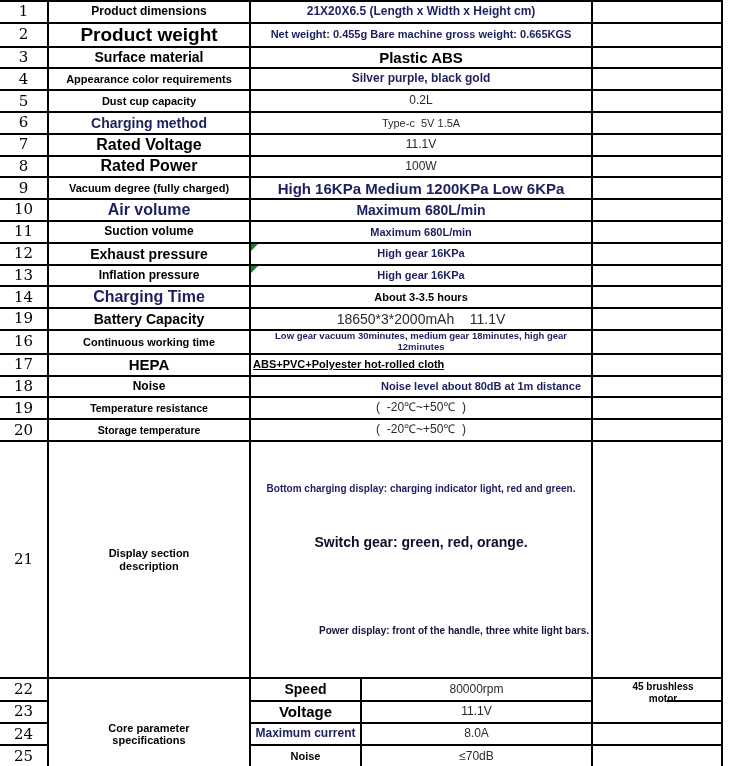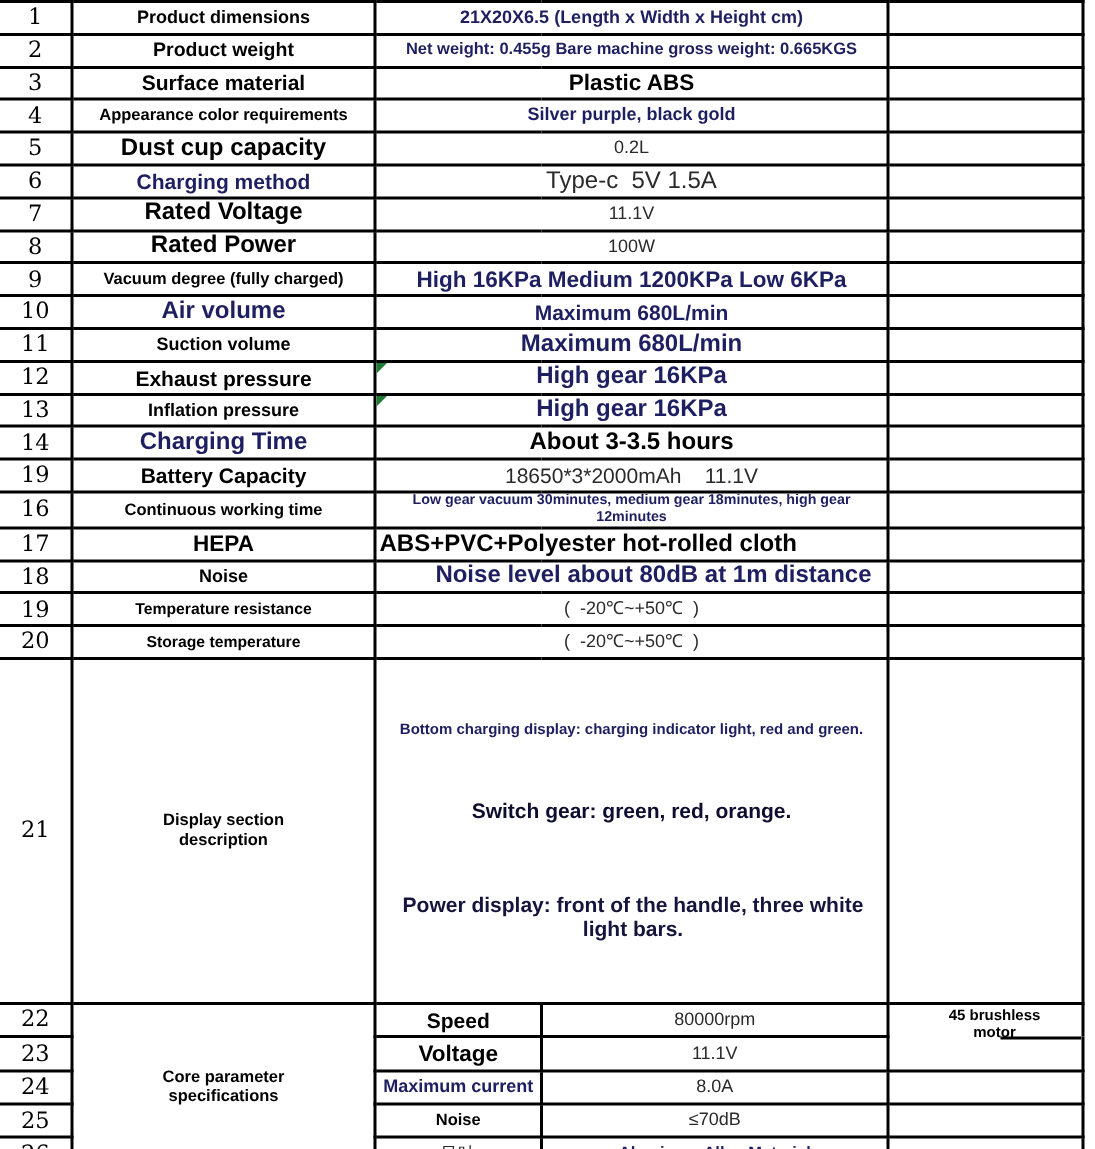--- a/index.html
+++ b/index.html
@@ -11,34 +11,34 @@
   body{width:730px;font-family:"Liberation Sans",sans-serif;color:#000;}
   table.spec{border-collapse:collapse;table-layout:fixed;width:722px;}
   td{border:2px solid var(--border);padding:0 2px;vertical-align:middle;text-align:center;
      overflow:hidden;line-height:1.15;}
   td.num{border-left:none;font-family:"DejaVu Serif",serif;font-size:15px;font-weight:400;}
   .b{font-weight:bold;}
   .navy{color:var(--navy);}
   .ink{color:var(--ink);}
   .gray{color:var(--gray);}
   .f9{font-size:9.5px;margin-top:36px;}  .f10{font-size:10.5px;} .f11{font-size:11px;}
-  .f12{font-size:12px;}  .f13{font-size:16px;}   .f14{font-size:14px;}
-  .f15{font-size:15px;}  .f16{font-size:16px;}   .f17{font-size:13px;}
+  .f12{font-size:12px;}  .f13{font-size:11px;}   .f14{font-size:14px;}
+  .f15{font-size:15px;}  .f16{font-size:16px;}   .f17{font-size:19px;}
   .val{white-space:pre-wrap;position:relative;}
-  .left{text-align:left;}
+  .left{text-align:left;text-decoration:underline;}
   .right{text-align:right;padding-right:10px;}
   tr.h22{height:21.8px;} tr.h80{height:80px;} tr.hc{height:22.4px;}
   .tri{position:absolute;left:0;top:0;width:0;height:0;
        border-top:7px solid var(--green_flag);border-right:7px solid transparent;}
   .wrap-narrow{display:inline-block;max-width:110px;}
   
   .disp{padding:4px 2px;}
   .disp .dl1{font-size:10px;font-weight:bold;color:var(--navy);}
   .disp .dl2{font-size:14px;font-weight:bold;color:#0d0d2e;margin:3px 0 10px;}
-  .disp .dl3{font-size:14px;font-weight:bold;color:#14143c;text-align:center;padding-left:2px;}
+  .disp .dl3{font-size:10px;font-weight:bold;color:#14143c;text-align:right;padding-left:2px;margin-top:28px;}
   
   .note-merged{position:relative;vertical-align:top;text-align:center;padding:2px 2px 0 14px;}
   .note-merged .nm-line{position:absolute;top:21px;left:58%;right:0;border-top:2px solid var(--border);}
   .note-merged span{font-size:10px;font-weight:bold;color:var(--ink);display:inline-block;max-width:80px;}
 </style>
 </head>
 <body>
 
 <table class="spec">
   <colgroup>

